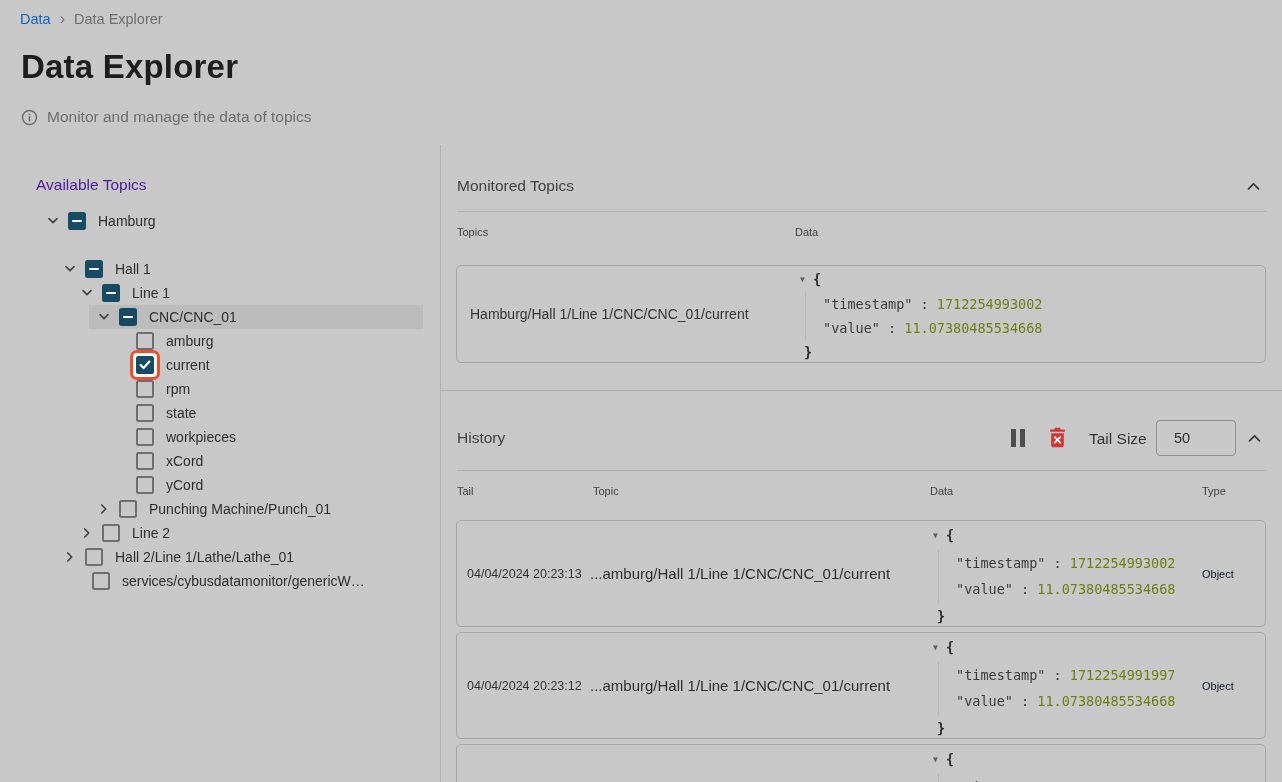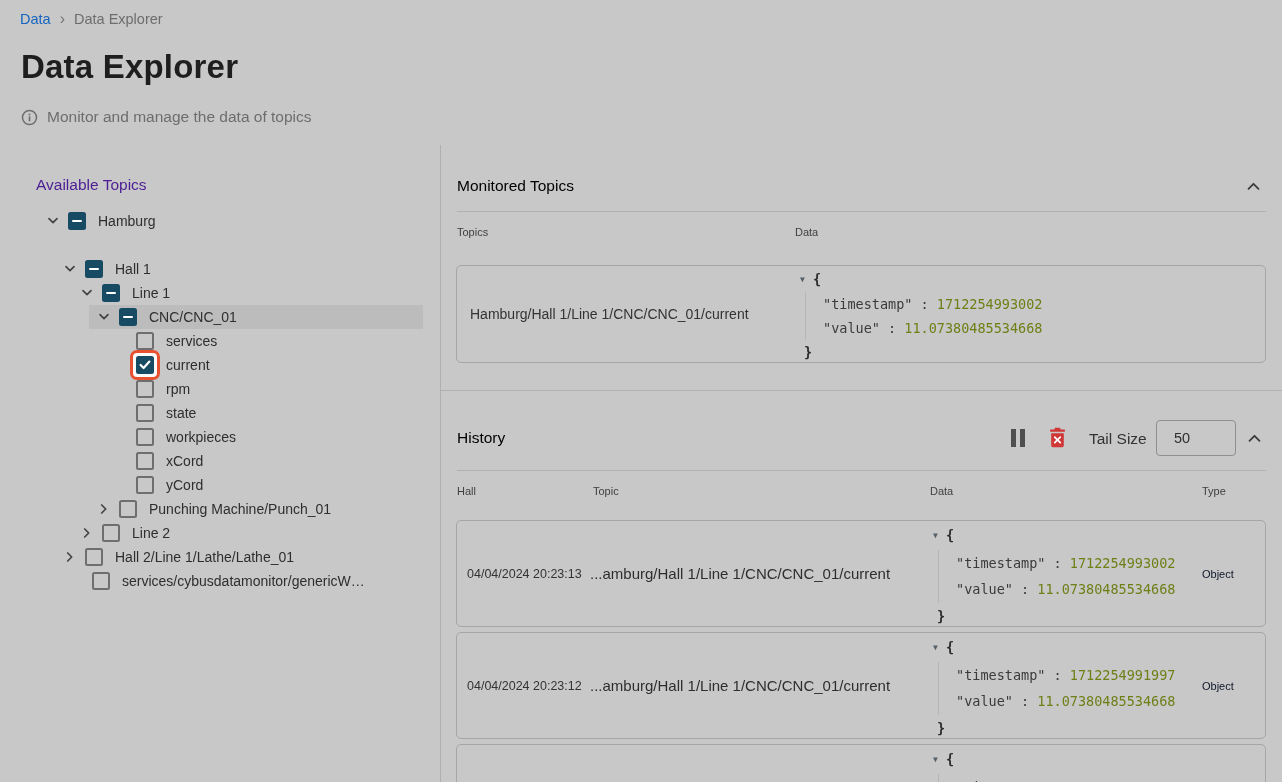--- a/index.html
+++ b/index.html
@@ -39,21 +39,21 @@
   .ring { position:absolute; left:-6px; top:-6px; right:-6px; bottom:-6px;
           border:3px solid #e8512f; border-radius:7px; background:#fbfbfb; z-index:0; }
   .cb { width:18px; height:18px; border-radius:2.5px; display:flex; align-items:center;
         justify-content:center; position:relative; z-index:1; }
   .cb.unchecked { border:2px solid #6e6e6e; }
   .cb.checked, .cb.indeterminate { background:#174a63; }
   .minus { width:10px; height:2.4px; background:#fff; border-radius:1px; }
   .tree-label { margin-left:12px; font-size:14px; color:#2e2e2e; white-space:nowrap; position:relative; z-index:1; }
 
   
-  .sec-title { font-size:15.5px; color:#000000;text-align:right; }
+  .sec-title { font-size:15.5px; color:#404040;text-align:right; }
   .col-head  { font-size:11px; color:#3f3f3f; }
   .divider   { height:1px; background:#b1b1b1; }
   .card { position:absolute; left:456px; width:810px; border:1px solid #a6a6a6; border-radius:5px; }
 
   
   .json { font-family:"DejaVu Sans Mono", monospace; font-size:13.5px; color:#2b2b2b; }
   .json-line { white-space:nowrap; }
   .json-m .json-line { line-height:24px; }
   .json-h .json-line { line-height:26.5px; }
   .json-tri { display:inline-block; width:13px; font-size:8px; color:#57616b; vertical-align:2px; cursor:pointer; }
@@ -161,21 +161,21 @@
             <span class="minus"></span>
           </span>
         </span>
         <span class="tree-label">CNC/CNC_01</span>
       </div>
       <div class="tree-row" style="padding-left: 114px;">
         <span class="chev"></span>
         <span class="cb-wrap">
           <span class="cb unchecked"></span>
         </span>
-        <span class="tree-label">services</span>
+        <span class="tree-label">amburg</span>
       </div>
       <div class="tree-row" style="padding-left: 114px;">
         <span class="chev"></span>
         <span class="cb-wrap">
           <span class="ring"></span>
           <span class="cb checked">
             <svg width="12" height="10" viewBox="0 0 12 10">
               <polyline points="1.6,5 4.6,8 10.4,1.6" fill="none" stroke="#fff" stroke-width="2.2" stroke-linecap="round" stroke-linejoin="round"></polyline>
             </svg>
           </span>
@@ -295,21 +295,21 @@
   <path fill="#d13636" d="M3 6 h12 v11.6 a1.6 1.6 0 0 1 -1.6 1.6 h-8.8 a1.6 1.6 0 0 1 -1.6 -1.6 Z"></path>
   <line x1="6.4" y1="9.6" x2="11.6" y2="14.8" stroke="#fff" stroke-width="1.7" stroke-linecap="round"></line>
   <line x1="11.6" y1="9.6" x2="6.4" y2="14.8" stroke="#fff" stroke-width="1.7" stroke-linecap="round"></line>
 </svg>
 <div class="abs col-head" style="left:1089px; top:430px; font-size:15.5px; color:#333;">Tail Size</div>
 <input class="tail-input" type="text" value="50" style="">
 <svg class="abs" style="left:1247px; top:431px;" width="15" height="15" viewBox="0 0 15 15">
   <polyline points="2.5,9.8 7.5,4.8 12.5,9.8" fill="none" stroke="#3c3c3c" stroke-width="1.8" stroke-linecap="round" stroke-linejoin="round"></polyline>
 </svg>
 <div class="abs divider" style="left:457px; width:809px; top:470px;"></div>
-<div class="abs col-head" style="left:457px; top:485px;">Hall</div>
+<div class="abs col-head" style="left:457px; top:485px;">Tail</div>
 <div class="abs col-head" style="left:593px; top:485px;">Topic</div>
 <div class="abs col-head" style="left:930px; top:485px;">Data</div>
 <div class="abs col-head" style="left:1202px; top:485px;">Type</div>
 <div id="history-rows">
     <div class="card hist-card" style="top: 520px;">
       <div class="hist-time">04/04/2024 20:23:13</div>
       <div class="hist-topic">...amburg/Hall 1/Line 1/CNC/CNC_01/current</div>
       <div class="hist-json json-h">
         <div class="json">
           <div class="json-line"><span class="json-tri">▼</span><span class="json-brace">{</span></div>

